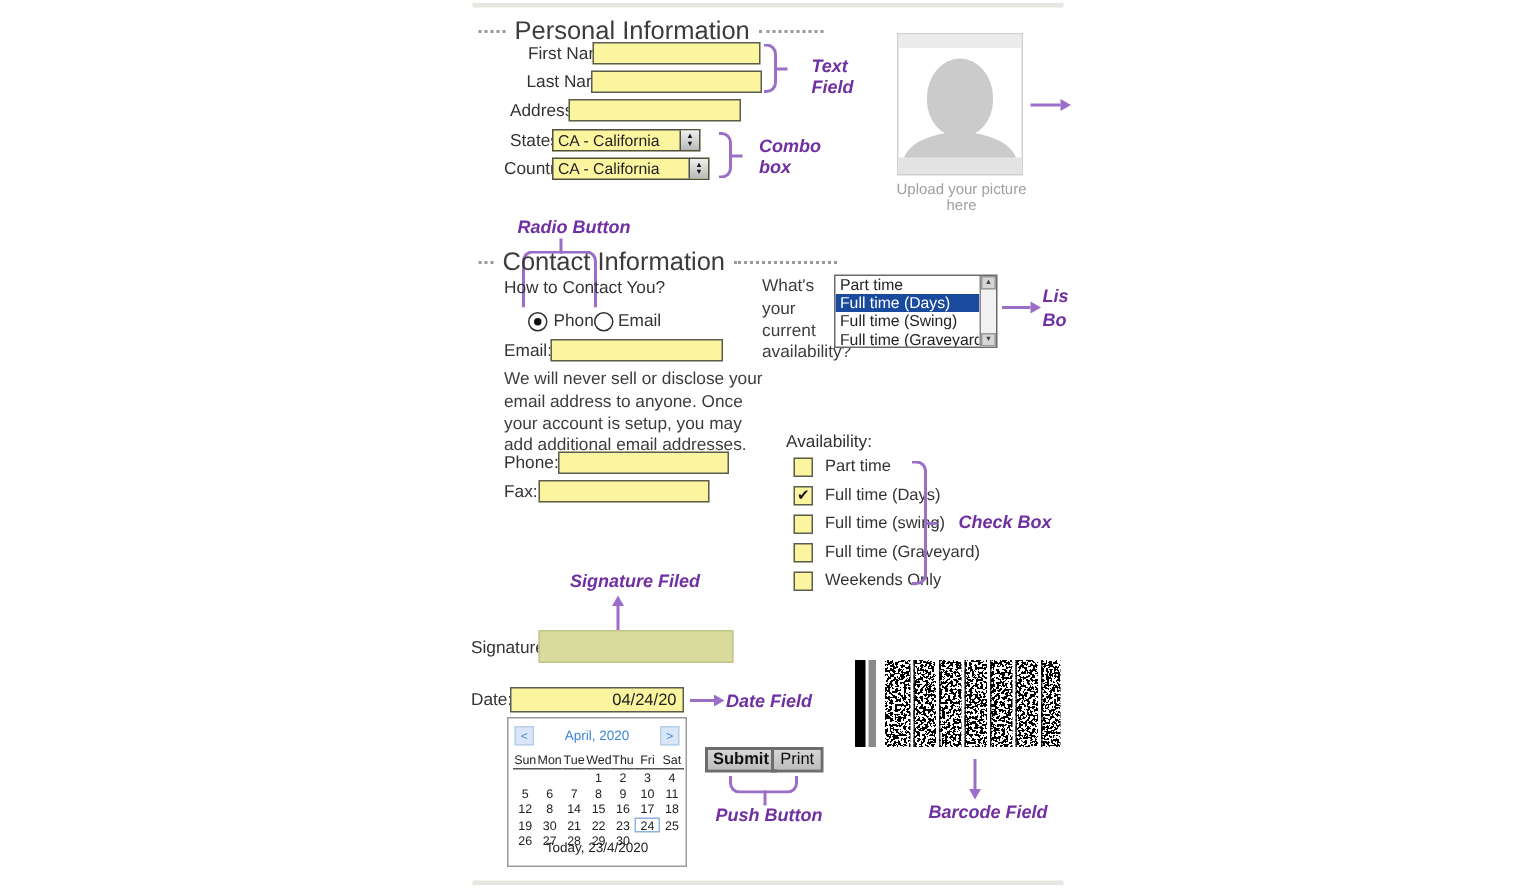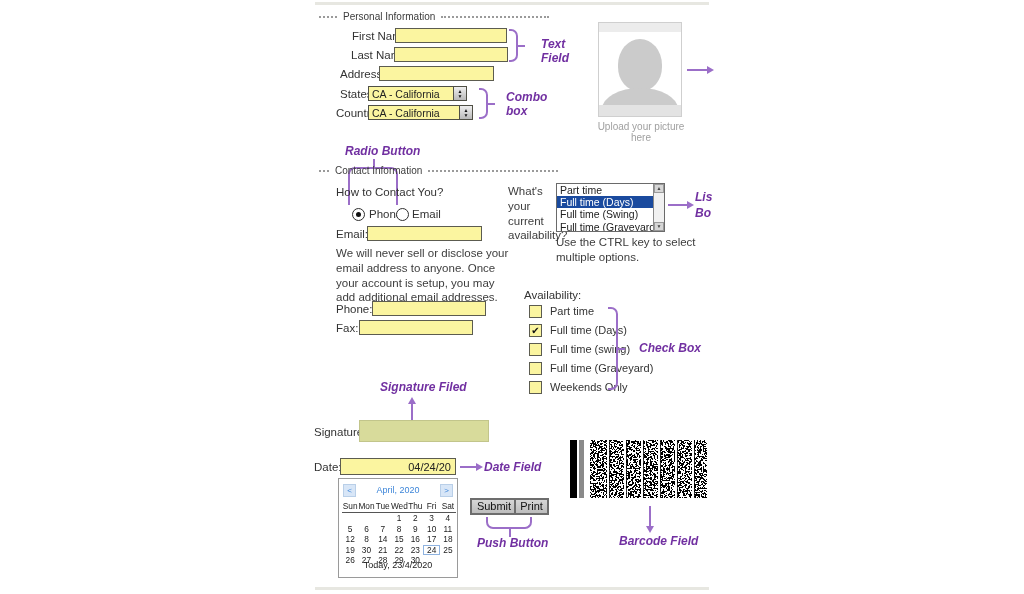--- a/index.html
+++ b/index.html
@@ -1,21 +1,21 @@
 <!DOCTYPE html>
 <html><head>
 <meta charset="utf-8">
 <style>
   html,body{margin:0;padding:0;background:#ffffff;}
   body{font-family:"Liberation Sans","DejaVu Sans",sans-serif;color:#333;}
   #canvas{position:relative;width:1024px;height:594px;background:#fff;overflow:hidden;}
   
   .hrule{position:absolute;height:3px;background:#e7e7e1;}
   
-  .sec-head{position:absolute;display:flex;align-items:center;font-size:10px;color:#3c3c3c;}
+  .sec-head{position:absolute;display:flex;align-items:center;font-size:17px;color:#3c3c3c;}
   .dots{border-top:2px dotted #9a9a9a;height:0;margin:0 4px;}
   .sec-label{white-space:nowrap;padding:0 2px;}
   
   .lbl{position:absolute;font-size:11.5px;color:#333;white-space:nowrap;}
   .small-gray{position:absolute;font-size:10px;color:#a0a0a0;}
   
   .yfield{position:absolute;background:#fbf5a0;border:1px solid #5c5c50;box-sizing:border-box;font-size:11px;color:#222;padding:1px 4px;line-height:13px;}
   .combo{position:absolute;background:#fbf5a0;border:1px solid #4f4f45;box-sizing:border-box;font-size:10.5px;color:#222;display:flex;align-items:center;}
   .combo .ctext{flex:1;padding-left:3px;white-space:nowrap;overflow:hidden;}
   .combo .cbtn{width:12px;align-self:stretch;border-left:1px solid #4f4f45;background:linear-gradient(#efefef,#b9b9b9);display:flex;flex-direction:column;align-items:center;justify-content:center;font-size:5px;line-height:5px;color:#111;}
@@ -169,22 +169,20 @@
       <div class="litem">Full time (Graveyard)</div>
     </div>
     <div class="lscroll">
       <div class="sbtn top">▲</div>
       <div class="sbtn bot">▼</div>
     </div>
   </div>
   <div class="arr-r" style="left:668px;top:204px;width:19px;"></div>
   <div class="anno" style="left:695px;top:189px;line-height:16px;">Lis
 Bo</div>
-  <div class="para" style="left:556px;top:235px;width:140px;white-space:pre-line;">Use the CTRL key to select
-multiple options.</div>
 
   <div class="lbl" style="left:524px;top:289px;">Availability:</div>
 
   <div class="chk" style="left:529px;top:305px;"></div>
   <div class="lbl" style="left:550px;top:305px;font-size:11px;">Part time</div>
 
   <div class="chk" style="left:529px;top:324px;">✔</div>
   <div class="lbl" style="left:550px;top:324px;font-size:11px;">Full time (Days)</div>
 
   <div class="chk" style="left:529px;top:343px;"></div>
@@ -260,21 +258,21 @@
       <div class="cal-c">27</div>
       <div class="cal-c">28</div>
       <div class="cal-c">29</div>
       <div class="cal-c">30</div>
       <div class="cal-c"></div>
       <div class="cal-c"></div>
     </div>
     <div class="cal-today">Today, 23/4/2020</div>
   </div>
 
-  <div class="pbtn" style="left:470px;top:498px;width:48px;height:17px;">Submit</div>
+  <div class="pbtn" style="left:470px;top:498px;width:48px;height:17px;font-weight:bold;">Submit</div>
   <div class="pbtn" style="left:514px;top:498px;width:35px;height:17px;">Print</div>
   <div class="brace-up" style="left:486px;top:517px;width:46px;height:12px;"></div>
   <div class="anno" style="left:477px;top:536px;">Push Button</div>
 
   <div class="barcode" style="left:570px;top:440px;width:137px;height:58px;">
     <svg width="137" height="58" viewBox="0 0 137 58" preserveAspectRatio="none">
       <defs>
         <filter id="bcn" x="0" y="0" width="100%" height="100%">
           <feTurbulence type="fractalNoise" baseFrequency="0.55 0.6" numOctaves="2" seed="7" stitchTiles="stitch"></feTurbulence>
           <feColorMatrix type="saturate" values="0"></feColorMatrix>

